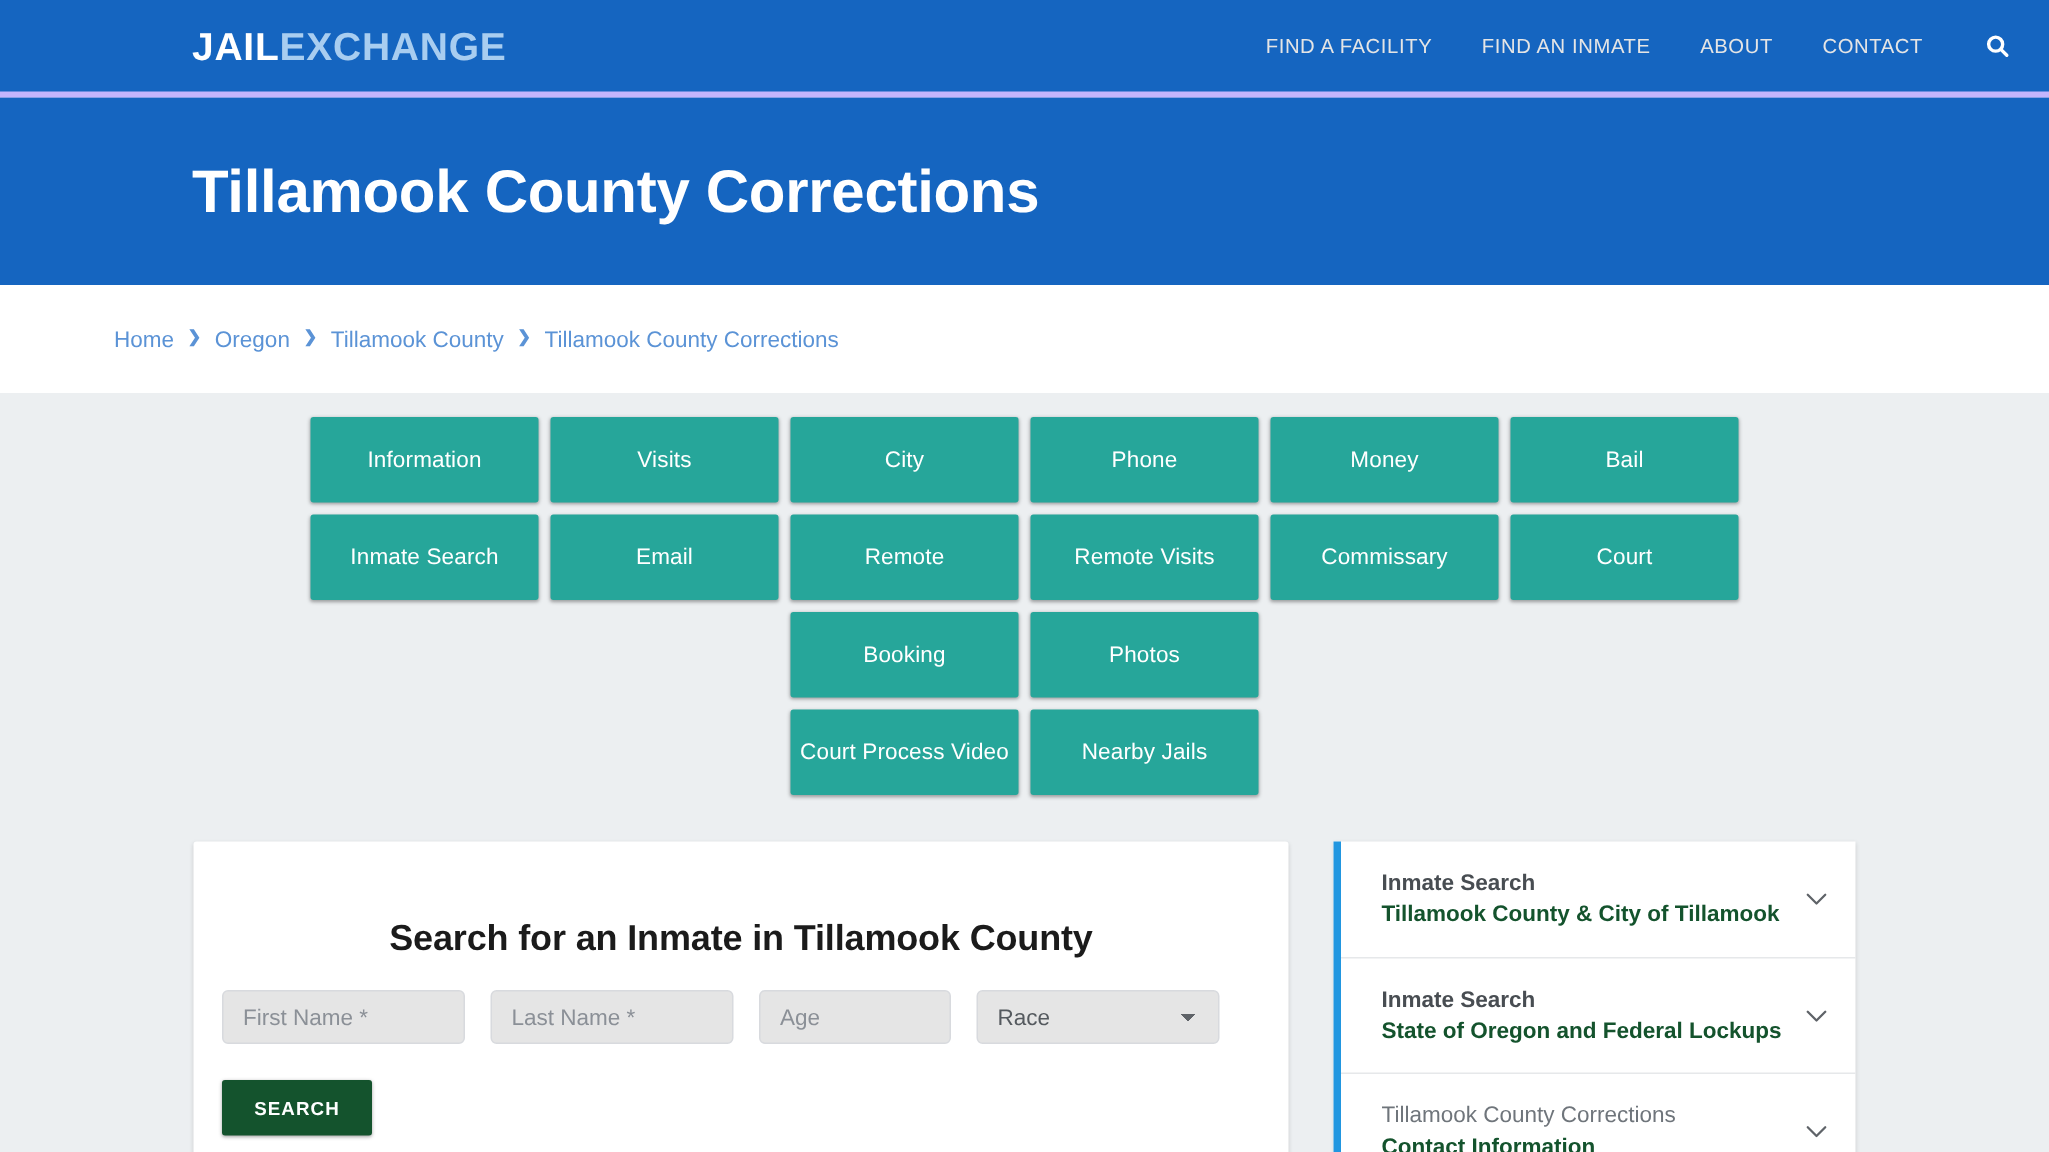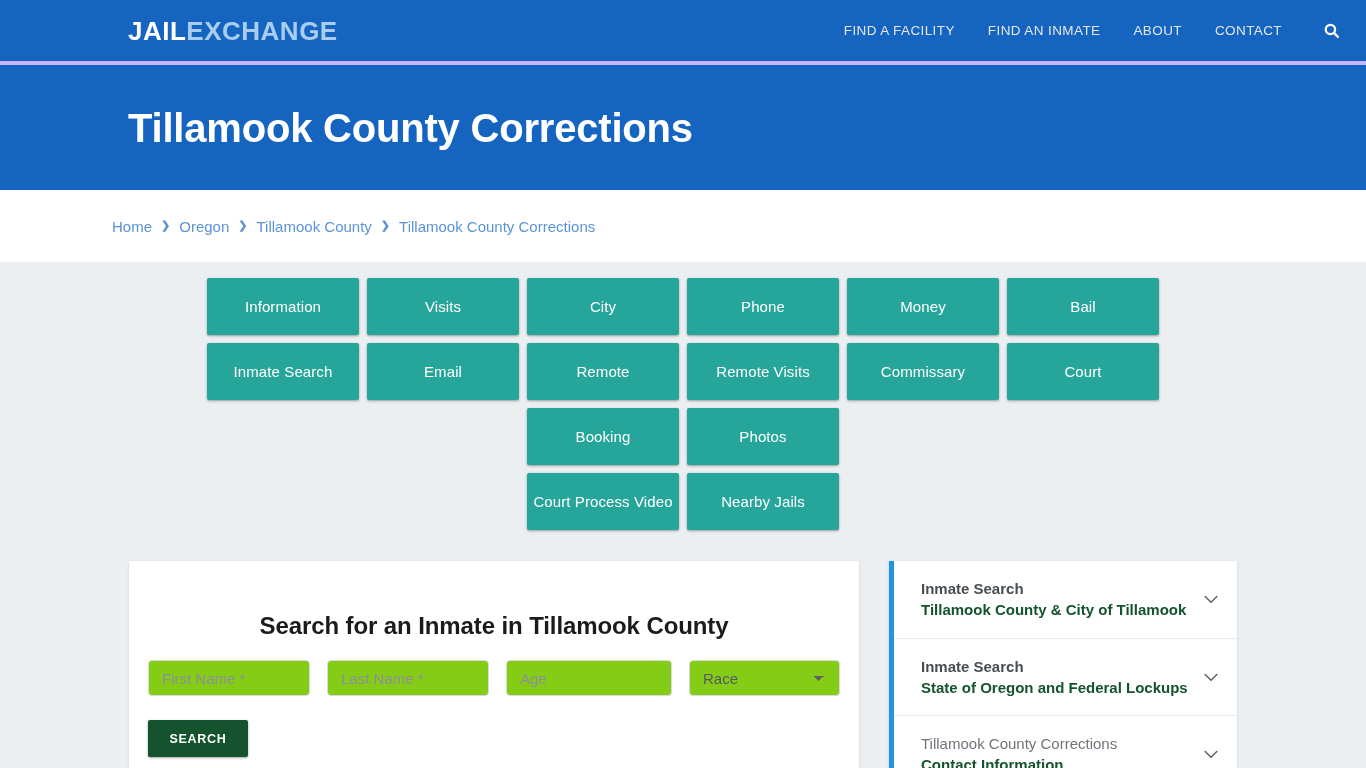--- a/index.html
+++ b/index.html
@@ -73,21 +73,21 @@
     letter-spacing: -0.2px;
     line-height: 1.1;
   }
 
   
   .breadcrumb-bar {
     background: #ffffff;
     height: 72px;
     display: flex;
     align-items: center;
-    padding-left: 112px;
+    padding-left: 76px;
   }
   .breadcrumb {
     display: flex;
     align-items: center;
     gap: 9px;
     font-size: 15px;
   }
   .crumb {
     color: #5b93d6;
     text-decoration: none;
@@ -172,31 +172,31 @@
   }
   .search-fields {
     display: flex;
     gap: 17px;
     padding: 0 1px;
   }
   .field {
     height: 36px;
     border: 1px solid #d8dade;
     border-radius: 4px;
-    background: #84cc16;
+    background: #e5e5e5;
     font-size: 15px;
     color: #555a5f;
     padding: 0 13px;
     font-family: "Liberation Sans", sans-serif;
     outline: none;
   }
   .field::placeholder { color: #8b9097; }
   .f-first { width: 162px; }
   .f-last  { width: 162px; }
-  .f-age   { width: 166px; }
+  .f-age   { width: 128px; }
   .f-race  {
     width: 162px;
     appearance: none;
     -webkit-appearance: none;
     background-image:
       linear-gradient(45deg, transparent 50%, #5f6368 50%),
       linear-gradient(135deg, #5f6368 50%, transparent 50%);
     background-position:
       calc(100% - 20px) 15px,
       calc(100% - 15px) 15px;

